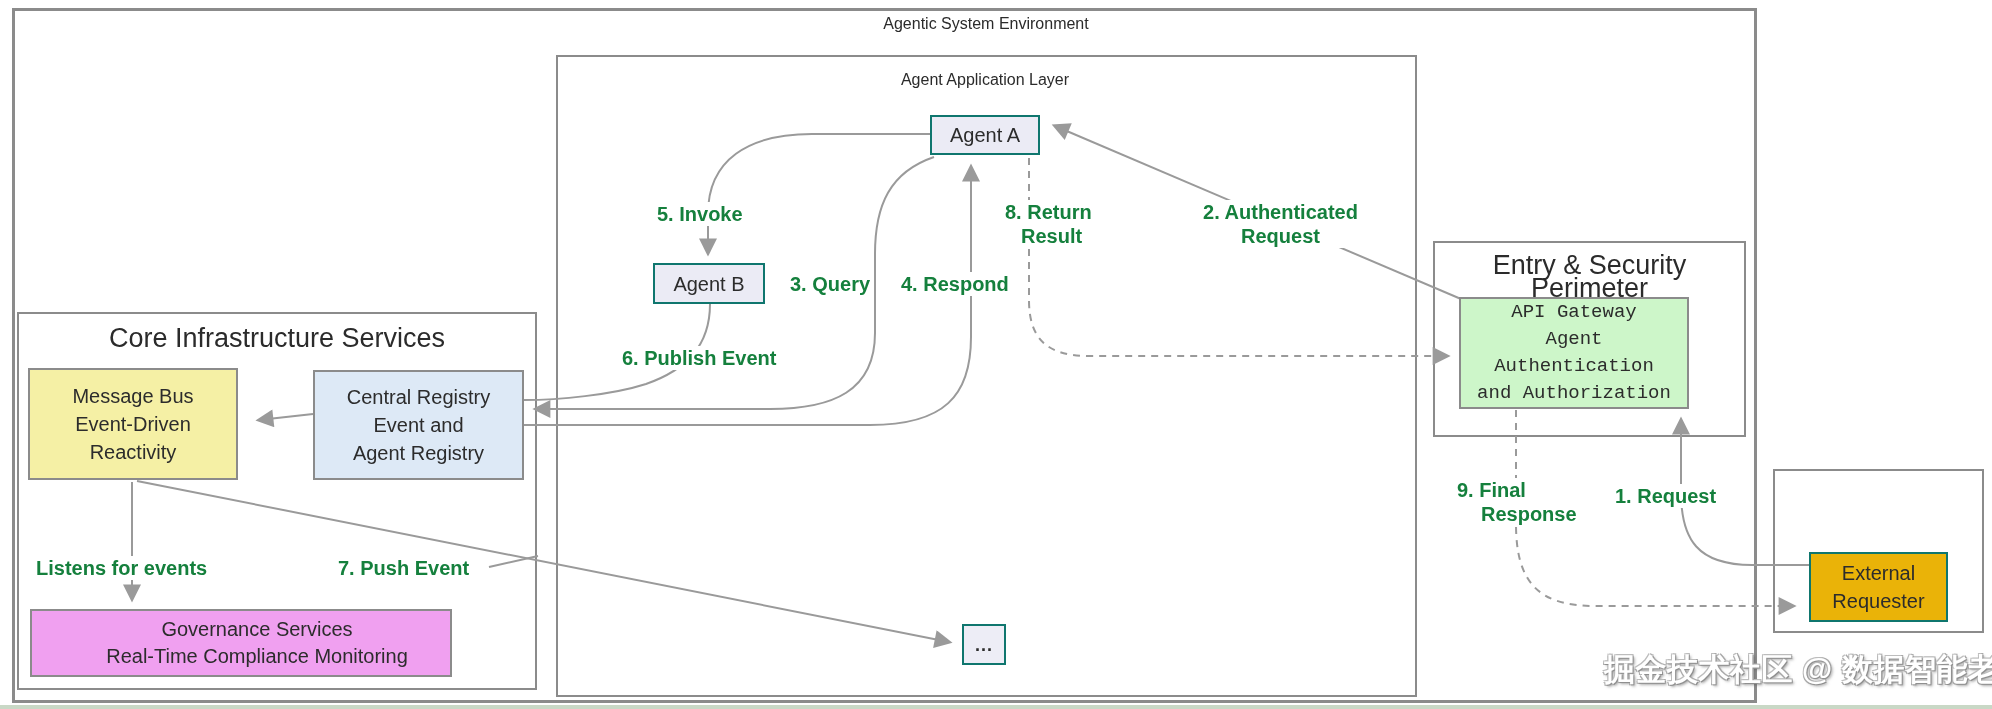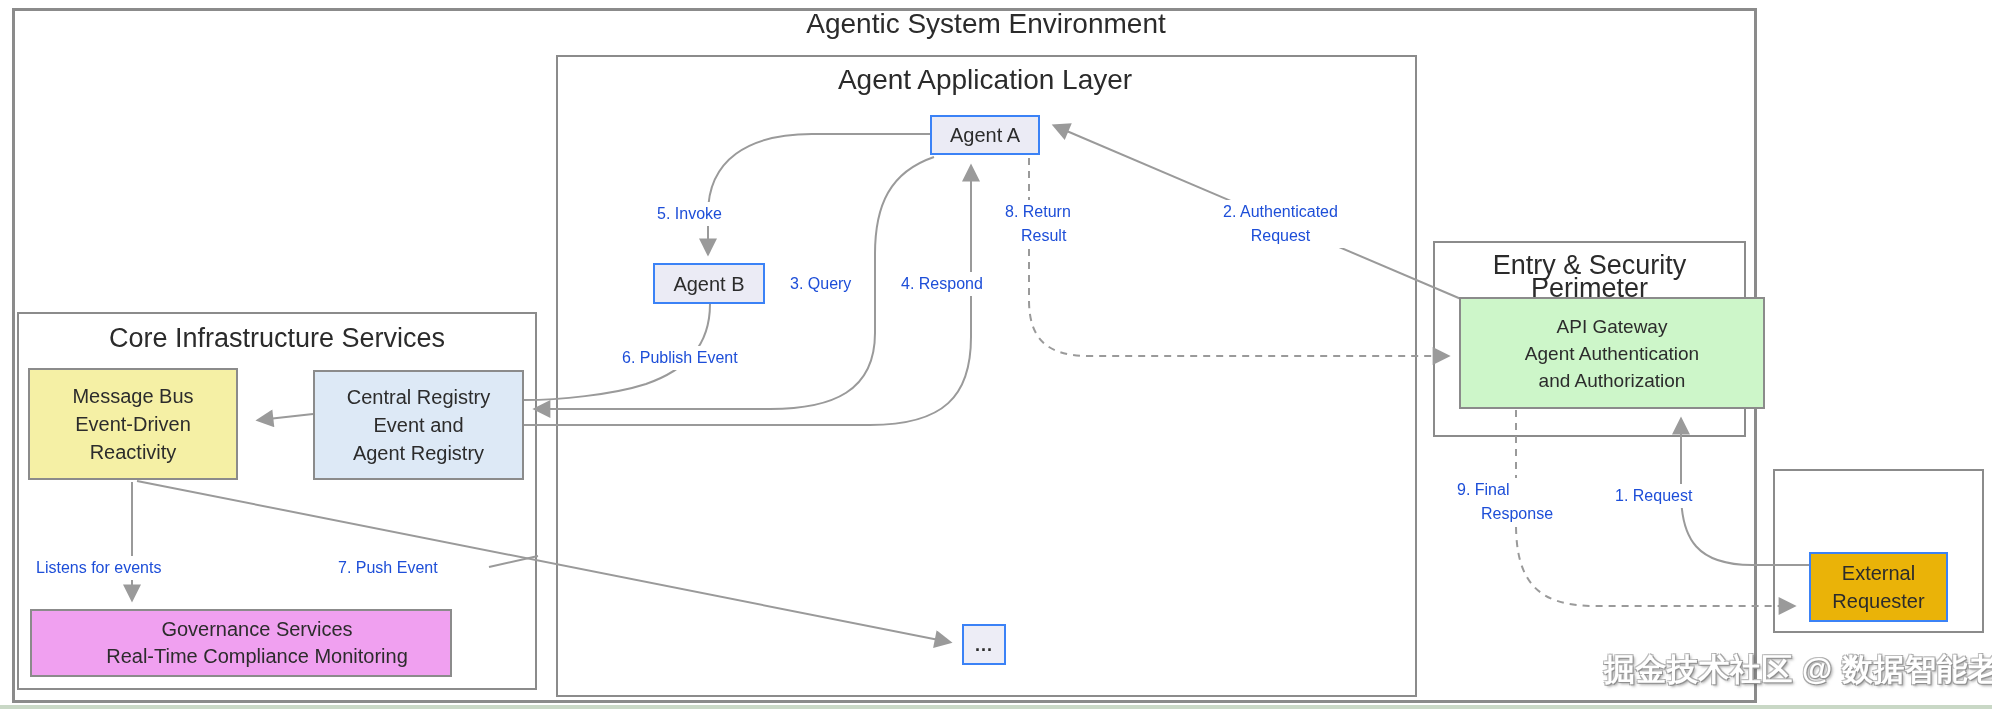--- a/index.html
+++ b/index.html
@@ -3,38 +3,38 @@
 <meta charset="utf-8">
 <style>
   html,body{margin:0;padding:0;background:#fff;}
   #page{position:relative;width:1992px;height:709px;background:#fff;overflow:hidden;
         font-family:"Liberation Sans",sans-serif;color:#2b2b2b;}
   *{box-sizing:border-box;}
 
   .cbox{position:absolute;border:2px solid #8b8b8b;z-index:1;background:transparent;}
   .cbox.outer{border-width:3px;}
   .ctitle{position:absolute;z-index:2;color:#2b2b2b;text-align:center;font-size:27px;line-height:23px;}
-  .ctitle.big{font-size:28px;}
+  .ctitle.big{font-size:16px;}
 
   #connector-layer{position:absolute;left:0;top:0;z-index:2;}
   .edge{fill:none;stroke:#9a9a9a;stroke-width:2;}
   .edge.dashed{stroke-dasharray:7 6;}
 
   .node{position:absolute;z-index:3;display:flex;flex-direction:column;align-items:center;
-        justify-content:center;border:2px solid #3b82f6;background:#ebebf5;color:#2c2c2c;
+        justify-content:center;border:2px solid #0f766e;background:#ebebf5;color:#2c2c2c;
         text-align:center;font-size:20px;line-height:28px;}
   .node.yellow{background:#f5f0a5;border-color:#8b8b8b;}
   .node.blue{background:#dde9f6;border-color:#8b8b8b;}
   .node.pink{background:#f0a0f0;border-color:#8b8b8b;line-height:27px;padding-left:32px;}
   .node.green{background:#cdf6c9;border-color:#8b8b8b;font-size:19px;line-height:27px;}
   .node.lav{background:#eab308;}
   .node.dots{font-size:18px;font-weight:bold;letter-spacing:1px;background:#ededf6;}
 
-  .elabel{position:absolute;z-index:4;background:#fff;color:#1d4ed8;font-size:16px;
-          line-height:24px;padding:0 2px;white-space:nowrap;}
+  .elabel{position:absolute;z-index:4;background:#fff;color:#15803d;font-size:20px;
+          line-height:24px;padding:0 2px;white-space:nowrap;font-weight:bold;}
   .elabel .indent1{margin-left:16px;}
   .elabel .indent2{margin-left:24px;}
   .elabel.center{text-align:center;}
 
   #watermark{position:absolute;left:1604px;top:649px;z-index:5;font-size:31px;font-weight:bold;
              letter-spacing:.5px;color:#ffffff;white-space:nowrap;
              text-shadow:1px 1px 0 #8f8f8f,-1px -1px 0 #bdbdbd,1px -1px 0 #a8a8a8,
                          -1px 1px 0 #a8a8a8,2px 2px 3px rgba(80,80,80,.55);}
   #bottom-strip{position:absolute;left:0;top:705px;width:1992px;height:4px;background:#c9d8c6;z-index:0;}
 </style>
@@ -92,21 +92,21 @@
   </div>
   <div class="node blue" style="left:313px;top:370px;width:211px;height:110px;">
     <div>Central Registry</div>
     <div>Event and</div>
     <div>Agent Registry</div>
   </div>
   <div class="node pink" style="left:30px;top:609px;width:422px;height:68px;">
     <div>Governance Services</div>
     <div>Real-Time Compliance Monitoring</div>
   </div>
-  <div class="node green" style="left:1459px;top:297px;width:306px;height:112px;">
+  <div class="node green" style="left:1459px;top:297px;width:230px;height:112px;font-family:Liberation Mono, monospace;">
     <div>API Gateway</div>
     <div>Agent Authentication</div>
     <div>and Authorization</div>
   </div>
   <div class="node lav" style="left:1809px;top:552px;width:139px;height:70px;">
     <div>External</div>
     <div>Requester</div>
   </div>
 
   <div class="elabel" style="left:655px;top:202px;">5. Invoke</div>

